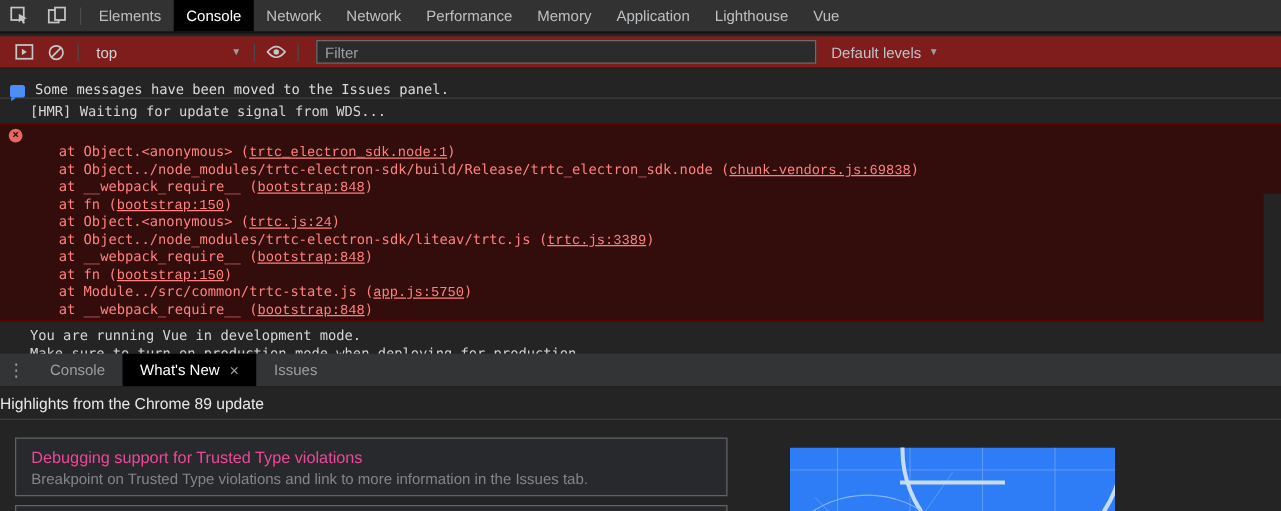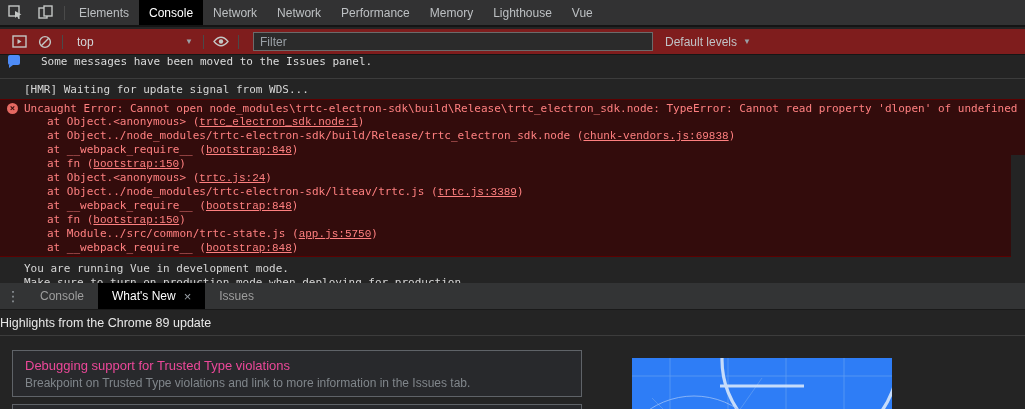--- a/index.html
+++ b/index.html
@@ -46,21 +46,21 @@
     width:400px; height:19px; margin-left:10px;
     background:#2b2b2b; border:1px solid #6b6b6b; outline:none;
     color:#d2d5d7; padding:0 6px; font-family:"Liberation Sans",sans-serif; font-size:12px;
   }
   .filter-input::placeholder { color:#9aa0a6; }
   .levels { margin-left:12px; display:flex; align-items:center; gap:6px; color:#c0c3c6; cursor:pointer; }
 
   
   .messages { position:absolute; top:55px; left:0; right:0; height:228px; background:#242424; }
   .row-info {
-    height:24px; display:flex; align-items:flex-start; padding-left:8px; gap:21px;
+    height:24px; display:flex; align-items:flex-end; padding-left:8px; gap:8px;
     border-bottom:1px solid #3c3c3c; color:#dcdcdc; white-space:nowrap;
   }
   .bubble-icon {
     width:12px; height:10px; background:#4e8cf7; border-radius:2px; position:relative; flex:0 0 auto;
   }
   .bubble-icon:after {
     content:""; position:absolute; left:1px; bottom:-3px;
     border-left:4px solid #4e8cf7; border-bottom:3px solid transparent;
   }
   .row-hmr { height:20px; display:flex; align-items:center; padding-left:24px; color:#d6d6d6; white-space:nowrap; }
@@ -124,20 +124,21 @@
       <rect x="6" y="1" width="8" height="10" fill="#323233" stroke="#c4c7c5" stroke-width="1.4"></rect>
     </svg>
   </div>
   <div class="vsep"></div>
   <div class="tab">Elements</div>
   <div class="tab active">Console</div>
   <div class="tab">Network</div>
   <div class="tab">Network</div>
   <div class="tab">Performance</div>
   <div class="tab">Memory</div>
+  <div class="tab">Application</div>
   <div class="tab">Lighthouse</div>
   <div class="tab">Vue</div>
 </div>
 
 <div class="ctoolbar">
   <div class="icon-btn">
     <svg width="15" height="13" viewBox="0 0 15 13">
       <rect x="1" y="1" width="13" height="11" fill="none" stroke="#c4c7c5" stroke-width="1.4"></rect>
       <path d="M5.5 4 L9.5 6.5 L5.5 9 Z" fill="#c4c7c5"></path>
     </svg>
@@ -173,21 +174,20 @@
     <span class="bubble-icon"></span>
     <span>Some messages have been moved to the Issues panel.</span>
   </div>
   <div class="row-hmr">
     <span>[HMR] Waiting for update signal from WDS...</span>
   </div>
 
   <div class="error-block">
     <div class="error-head">
       <span class="err-icon">×</span>
-      <span>Uncaught Error: Cannot open node_modules\trtc-electron-sdk\build\Release\trtc_electron_sdk.node: TypeError: Cannot read property 'dlopen' of undefined</span>
     </div>
     <div class="frame"><span>at Object.&lt;anonymous&gt; (</span><a>trtc_electron_sdk.node:1</a><span>)</span></div>
     <div class="frame"><span>at Object../node_modules/trtc-electron-sdk/build/Release/trtc_electron_sdk.node (</span><a>chunk-vendors.js:69838</a><span>)</span></div>
     <div class="frame"><span>at __webpack_require__ (</span><a>bootstrap:848</a><span>)</span></div>
     <div class="frame"><span>at fn (</span><a>bootstrap:150</a><span>)</span></div>
     <div class="frame"><span>at Object.&lt;anonymous&gt; (</span><a>trtc.js:24</a><span>)</span></div>
     <div class="frame"><span>at Object../node_modules/trtc-electron-sdk/liteav/trtc.js (</span><a>trtc.js:3389</a><span>)</span></div>
     <div class="frame"><span>at __webpack_require__ (</span><a>bootstrap:848</a><span>)</span></div>
     <div class="frame"><span>at fn (</span><a>bootstrap:150</a><span>)</span></div>
     <div class="frame"><span>at Module../src/common/trtc-state.js (</span><a>app.js:5750</a><span>)</span></div>

